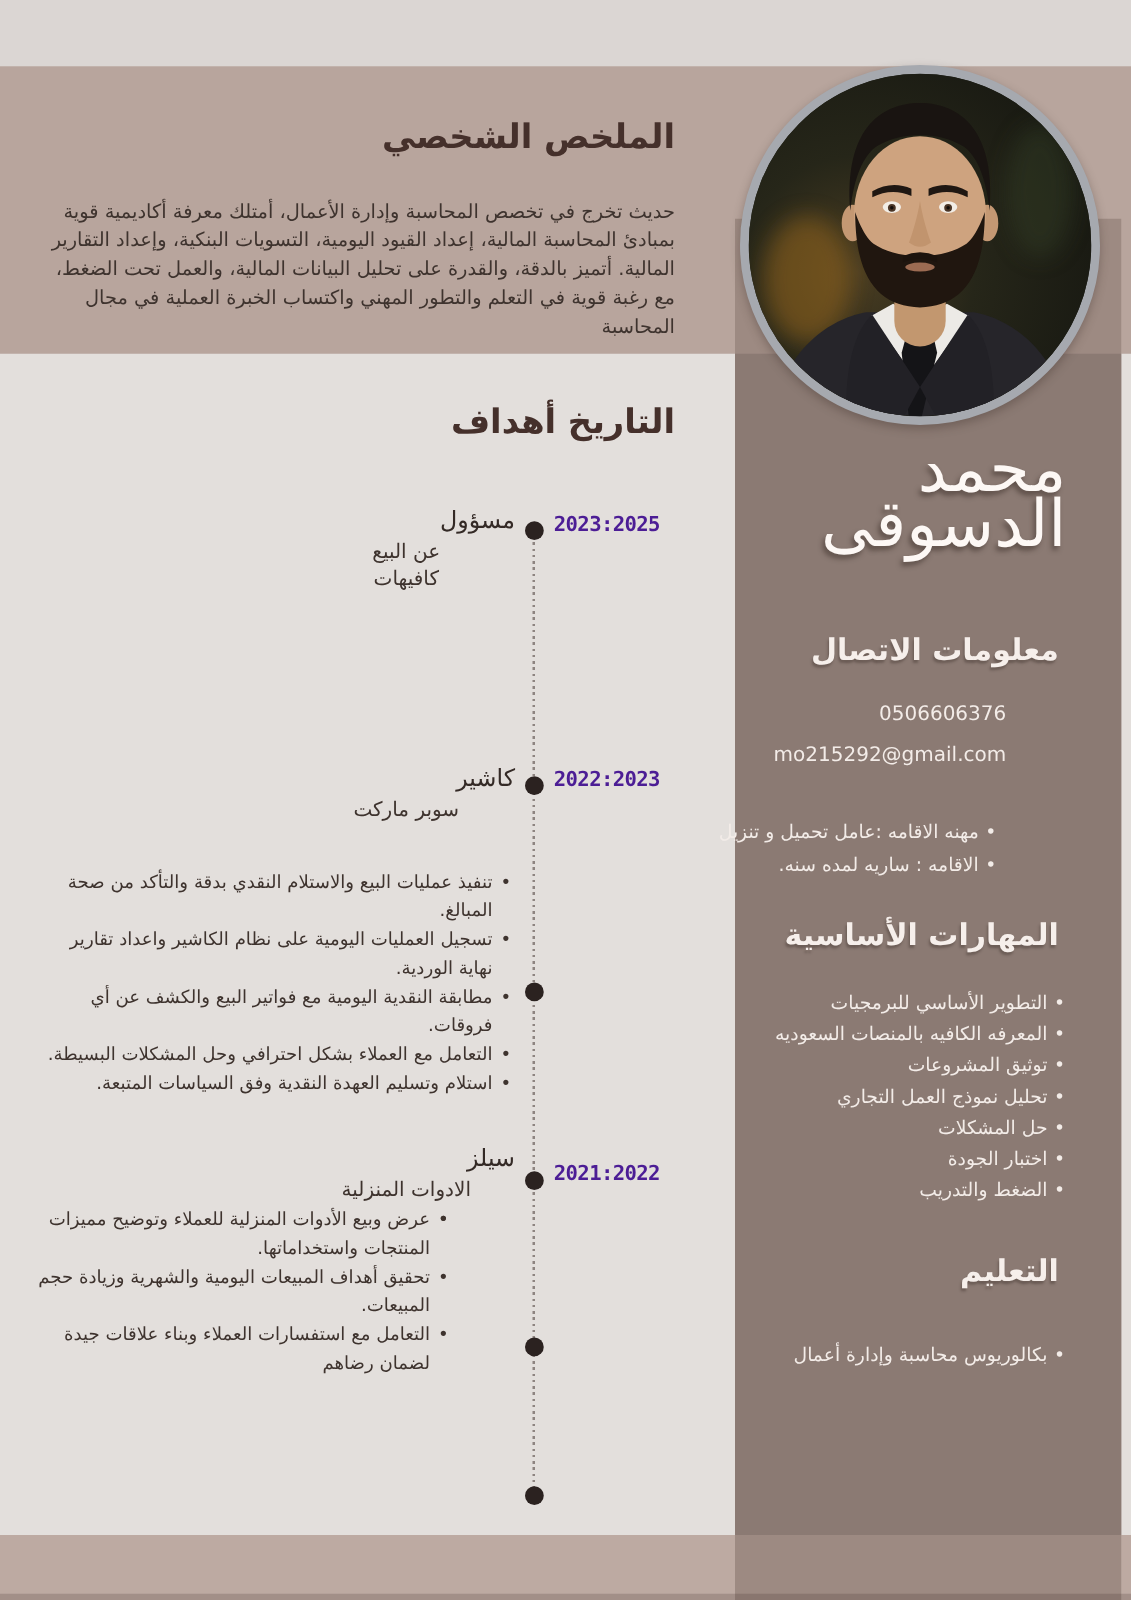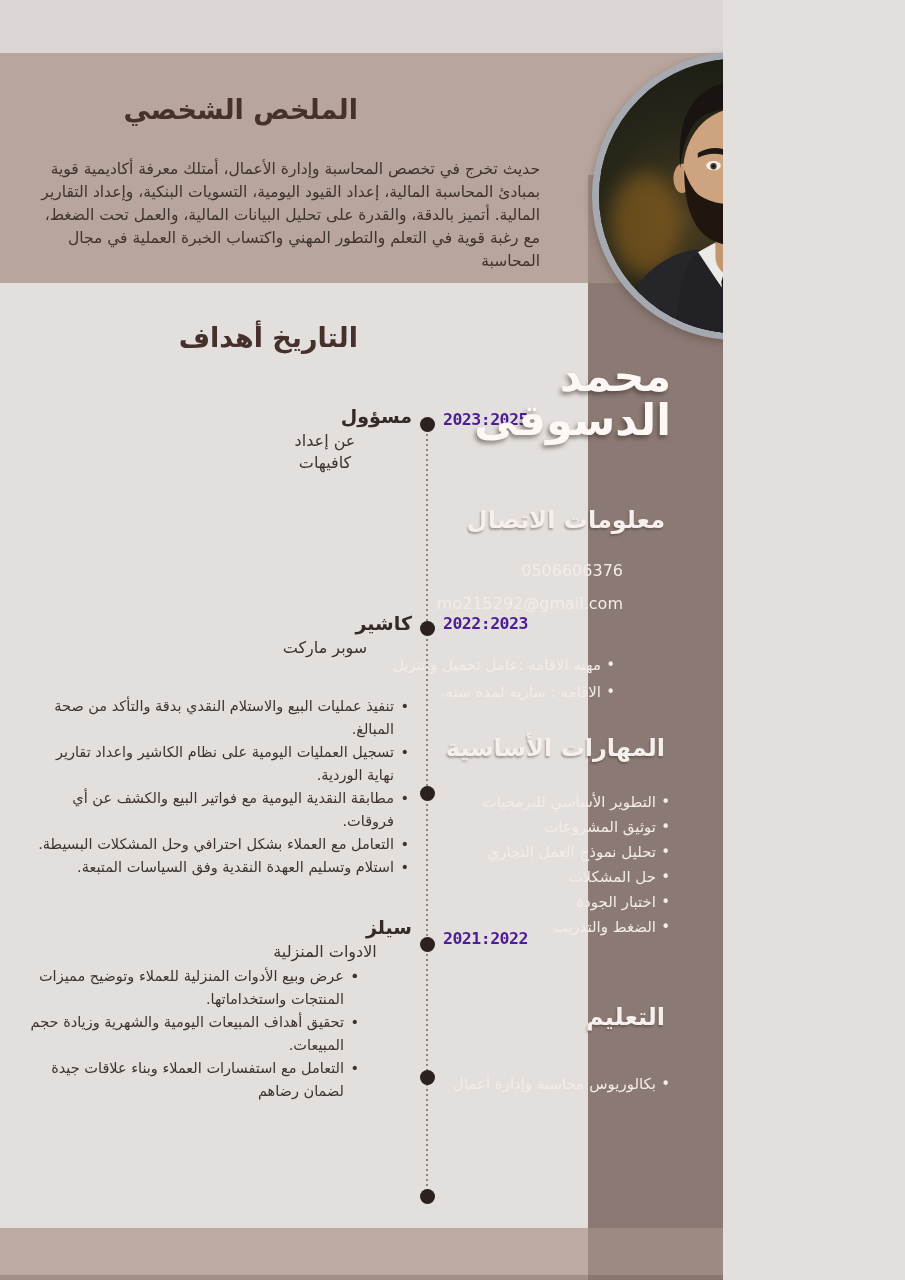--- a/index.html
+++ b/index.html
@@ -1,16 +1,16 @@
 <!DOCTYPE html>
 <html lang="ar"><head>
 <meta charset="utf-8">
 <style>
   html,body{margin:0;padding:0;background:#e3dfdc;}
-  .page{position:relative;width:723px;height:1280px;background:#e3dfdc;overflow:hidden;
+  .page{position:relative;width:905px;height:1280px;background:#e3dfdc;overflow:hidden;
         font-family:"DejaVu Sans",sans-serif;}
   .abs{position:absolute;}
 
   
   .band-top{left:0;top:0;width:905px;height:53px;background:#dbd6d3;}
   .band-tan{left:0;top:53px;width:905px;height:230px;background:#b8a59d;}
   .band-bottom{left:0;top:1228px;width:905px;height:52px;background:#bdaaa2;}
   .bottom-line{left:0;top:1275px;width:905px;height:5px;background:rgba(70,50,45,.22);}
   .side-back{left:588px;top:175px;width:309px;height:1105px;background:#9d8a82;}
   .side-main{left:588px;top:283px;width:309px;height:945px;background:#8b7a73;}
@@ -28,32 +28,32 @@
   .history-title{right:365px;top:322px;margin:0;font-size:27px;font-weight:700;color:#45302b;direction:rtl;}
 
   
   .tl-line{left:426px;top:424px;width:2px;height:772px;
       background-image:repeating-linear-gradient(#8d8480 0 2px,transparent 2px 5px);}
   .tdot{width:15px;height:15px;border-radius:50%;background:#2b2220;left:420px;}
   .tdate{left:443px;direction:ltr;font-family:"DejaVu Sans Mono",monospace;font-weight:700;
       font-size:16.5px;letter-spacing:-0.5px;color:#4c1d95;}
 
   .entry{direction:rtl;text-align:right;color:#3e332e;width:382px;left:30px;}
-  .entry .role{margin:0;font-size:19px;font-weight:700;color:#342a26;text-align:right;}
+  .entry .role{margin:0;font-size:19px;font-weight:400;color:#342a26;text-align:right;}
   .entry .org{width:170px;margin:3px 2px 0 0;text-align:center;font-size:16px;line-height:22px;}
   .ebullets{list-style:none;padding:0;font-size:14.5px;line-height:23px;}
   .ebullets li{position:relative;padding-right:15px;}
   .ebullets li::before{content:"\2022";position:absolute;right:0;top:0;}
   .e1{top:405px;}  .e1 .ebullets{margin:6px 50px 0 0;}
   .e2{top:612px;}  .e2 .ebullets{margin:36px 3px 0 0;}
   .e3{top:916px;}  .e3 .role{margin-left:28px;} .e3 .ebullets{margin:2px 53px 0 0;}
 
   
   .side-text{color:#f3ece8;direction:rtl;text-align:right;}
-  .person-name{right:52px;top:354px;margin:0;font-size:43px;line-height:44px;font-weight:700;
+  .person-name{right:52px;top:354px;margin:0;font-size:52px;line-height:44px;font-weight:400;
       color:#fdf8f5;direction:rtl;text-align:right;text-shadow:-2px 3px 4px rgba(50,38,32,.5);}
   .side-h{margin:0;font-size:24px;font-weight:700;color:#f6efeb;direction:rtl;
       text-shadow:-1px 2px 2px rgba(50,38,32,.35);}
   .contact-title{right:58px;top:506px;text-align:right;}
   .contact-phone{right:100px;top:561px;font-size:16px;color:#f3ece8;direction:ltr;}
   .contact-email{right:100px;top:594px;font-size:16px;color:#f3ece8;direction:ltr;}
   .side-list{list-style:none;margin:0;padding:0;font-size:15px;}
   .side-list li{position:relative;padding-right:14px;}
   .side-list li::before{content:"\2022";position:absolute;right:0;top:0;}
   .notes-list{right:108px;top:652px;line-height:27px;}
@@ -87,21 +87,21 @@
   <div class="abs tdot" style="top:1070px"></div>
   <div class="abs tdot" style="top:1189px"></div>
 
   <div class="abs tdate" style="top:410px">2023:2025</div>
   <div class="abs tdate" style="top:614px">2022:2023</div>
   <div class="abs tdate" style="top:929px">2021:2022</div>
 
   <section class="abs entry e1">
     <h3 class="role">مسؤول</h3>
     <div class="org">
-      <div>عن إعداد</div>
+      <div>عن البيع</div>
       <div>كافيهات</div>
     </div>
   </section>
 
   <section class="abs entry e2">
     <h3 class="role">كاشير</h3>
     <div class="org">
       <div>سوبر ماركت</div>
     </div>
     <ul class="ebullets">
@@ -189,20 +189,21 @@
   <div class="abs contact-email">mo215292@gmail.com</div>
 
   <ul class="abs side-list side-text notes-list">
     <li>مهنه الاقامه :عامل تحميل و تنزيل</li>
     <li>الاقامه : ساريه لمده سنه.</li>
   </ul>
 
   <h2 class="abs side-h skills-title">المهارات الأساسية</h2>
   <ul class="abs side-list side-text skills-list">
     <li>التطوير الأساسي للبرمجيات</li>
+    <li>المعرفه الكافيه بالمنصات السعوديه</li>
     <li>توثيق المشروعات</li>
     <li>تحليل نموذج العمل التجاري</li>
     <li>حل المشكلات</li>
     <li>اختبار الجودة</li>
     <li>الضغط والتدريب</li>
   </ul>
 
   <h2 class="abs side-h edu-title">التعليم</h2>
   <ul class="abs side-list side-text edu-list">
     <li>بكالوريوس محاسبة وإدارة أعمال</li>

